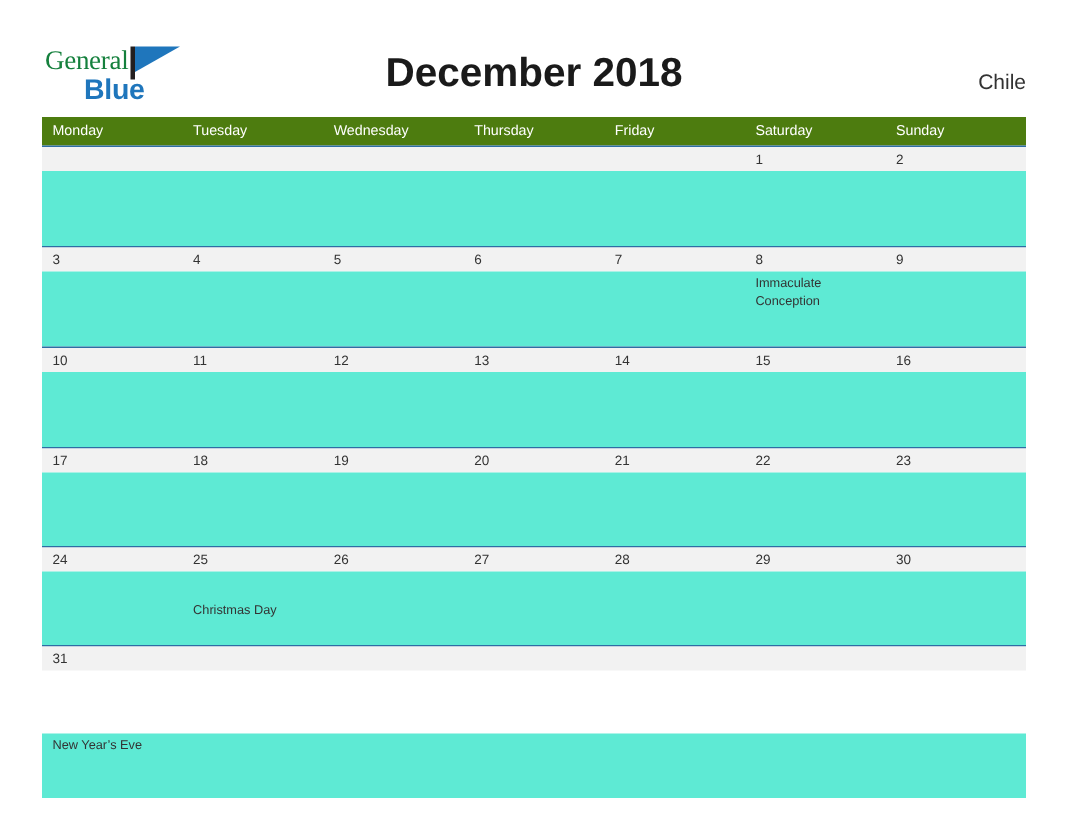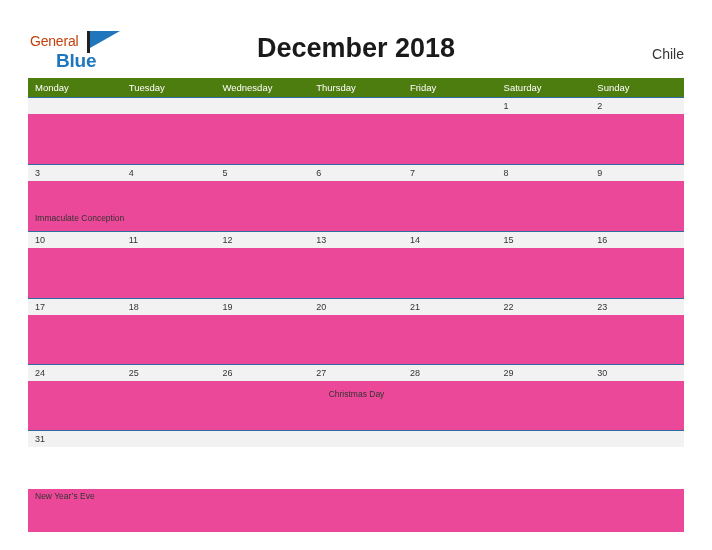--- a/index.html
+++ b/index.html
@@ -38,24 +38,24 @@
   }
 
   .logo-row1 {
     position: relative;
     height: 21px;
     line-height: 21px;
     white-space: nowrap;
   }
 
   .logo-general {
-    font-size: 14px;
-    color: #c2410c;
+    font-size: 18px;
+    color: #15803d;
     letter-spacing: -0.2px;
-    font-family: Liberation Sans, sans-serif;
+    font-family: Liberation Serif, serif;
   }
 
   .logo-flag {
     position: absolute;
     left: 57px;
     top: 1px;
     width: 40px;
     height: 22px;
   }
 
@@ -167,22 +167,21 @@
     font-size: 9px;
     color: #333333;
     line-height: 16px;
     padding-left: 7px;
     font-family: "Liberation Sans", sans-serif;
   }
 
   .event-band {
     display: flex;
     width: 656px;
-    background: #ec4899;
-    flex-direction: column;
+    background: #5eead4;
   }
 
   .week-row-0 .event-band { height: 50px; }
   .week-row-1 .event-band { height: 50px; }
   .week-row-2 .event-band { height: 50px; }
   .week-row-3 .event-band { height: 49px; }
   .week-row-4 .event-band { height: 49px; align-items: center; }
   .week-row-5 .event-band { height: 43px; margin-top: 42px; }
 
   .event-cell {

